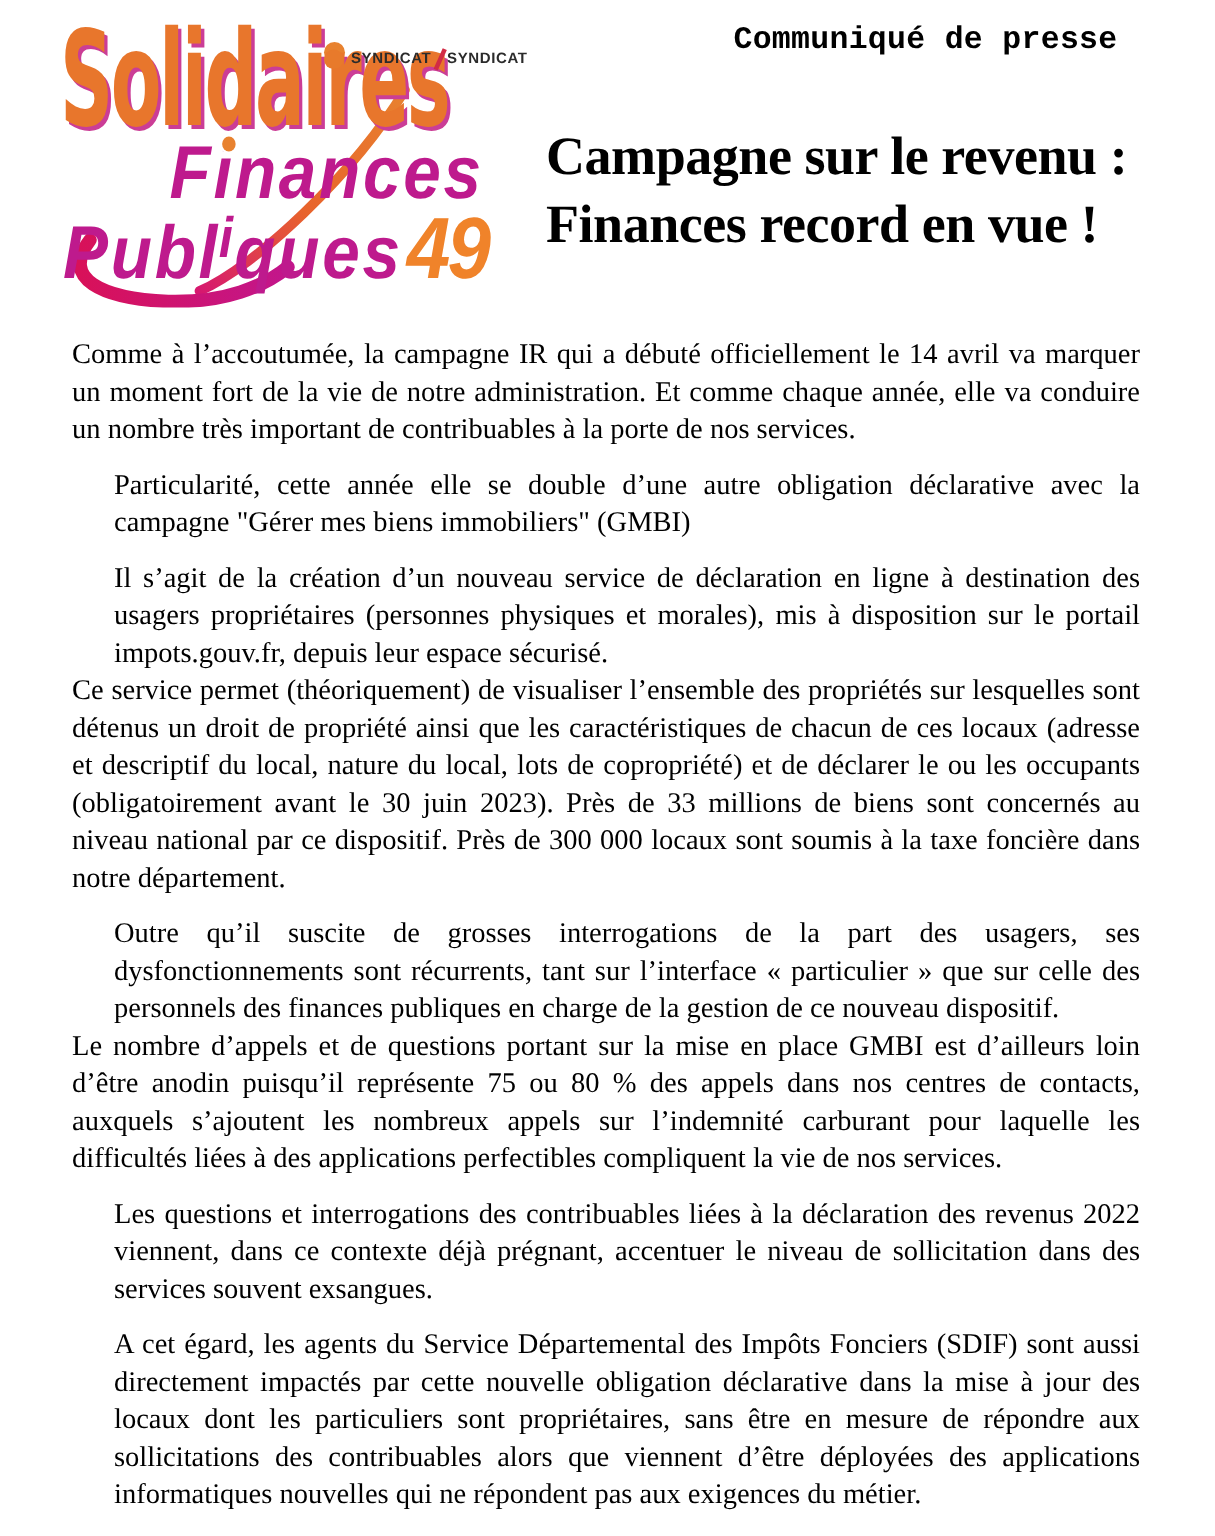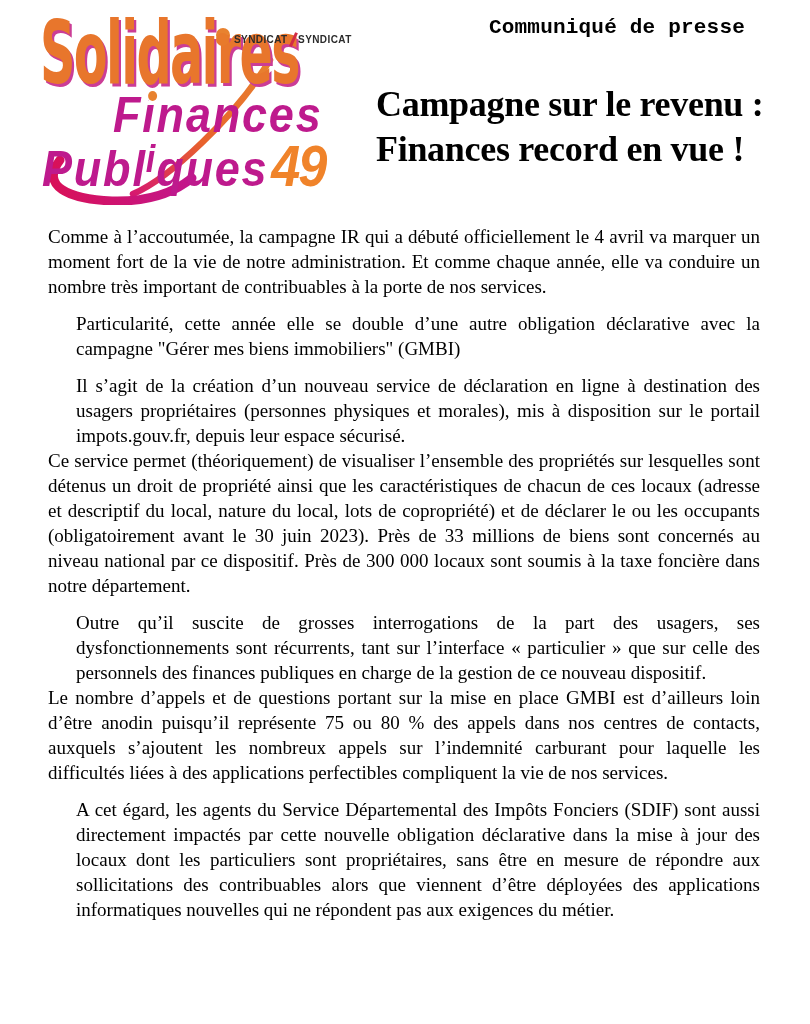--- a/index.html
+++ b/index.html
@@ -27,21 +27,20 @@
 
   .doc-title {
     position: absolute;
     left: 364px;
     top: 82px;
     font-size: 36px;
     font-weight: bold;
     line-height: 45px;
     letter-spacing: -0.3px;
     white-space: nowrap;
-    margin-left: 12px;
   }
 
   
   .logo {
     position: absolute;
     left: 40px;
     top: 20px;
     width: 300px;
     height: 185px;
   }
@@ -209,22 +208,23 @@
       <span>Publ</span><span class="raised-i">i</span><span>ques</span><span class="logo-number">49</span>
     </div>
   </div>
 
   <div class="doc-title">
     <div>Campagne sur le revenu :</div>
     <div>Finances record en vue !</div>
   </div>
 
   <div class="doc-body">
-    <p class="para">Comme à l’accoutumée, la campagne IR qui a débuté officiellement le 4 avril va marquer un moment fort de la vie de notre administration. Et comme chaque année, elle va conduire un nombre très important de contribuables à la porte de nos services.</p>
+    <p class="para">Comme à l’accoutumée, la campagne IR qui a débuté officiellement le 14 avril va marquer un moment fort de la vie de notre administration. Et comme chaque année, elle va conduire un nombre très important de contribuables à la porte de nos services.</p>
     <p class="para gap">Particularité, cette année elle se double d’une autre obligation déclarative avec la campagne "Gérer mes biens immobiliers" (GMBI)</p>
     <p class="para gap">Il s’agit de la création d’un nouveau service de déclaration en ligne à destination des usagers propriétaires (personnes physiques et morales), mis à disposition sur le portail impots.gouv.fr, depuis leur espace sécurisé.</p>
     <p class="para">Ce service permet (théoriquement) de visualiser l’ensemble des propriétés sur lesquelles sont détenus un droit de propriété ainsi que les caractéristiques de chacun de ces locaux (adresse et descriptif du local, nature du local, lots de copropriété) et de déclarer le ou les occupants (obligatoirement avant le 30 juin 2023). Près de 33 millions de biens sont concernés au niveau national par ce dispositif. Près de 300 000 locaux sont soumis à la taxe foncière dans notre département.</p>
     <p class="para gap">Outre qu’il suscite de grosses interrogations de la part des usagers, ses dysfonctionnements sont récurrents, tant sur l’interface « particulier » que sur celle des personnels des finances publiques en charge de la gestion de ce nouveau dispositif.</p>
     <p class="para">Le nombre d’appels et de questions portant sur la mise en place GMBI est d’ailleurs loin d’être anodin puisqu’il représente 75 ou 80 % des appels dans nos centres de contacts, auxquels s’ajoutent les nombreux appels sur l’indemnité carburant pour laquelle les difficultés liées à des applications perfectibles compliquent la vie de nos services.</p>
+    <p class="para gap">Les questions et interrogations des contribuables liées à la déclaration des revenus 2022 viennent, dans ce contexte déjà prégnant, accentuer le niveau de sollicitation dans des services souvent exsangues.</p>
     <p class="para gap">A cet égard, les agents du Service Départemental des Impôts Fonciers (SDIF) sont aussi directement impactés par cette nouvelle obligation déclarative dans la mise à jour des locaux dont les particuliers sont propriétaires, sans être en mesure de répondre aux sollicitations des contribuables alors que viennent d’être déployées des applications informatiques nouvelles qui ne répondent pas aux exigences du métier.</p>
   </div>
 
 </div>
 
 </body></html>

